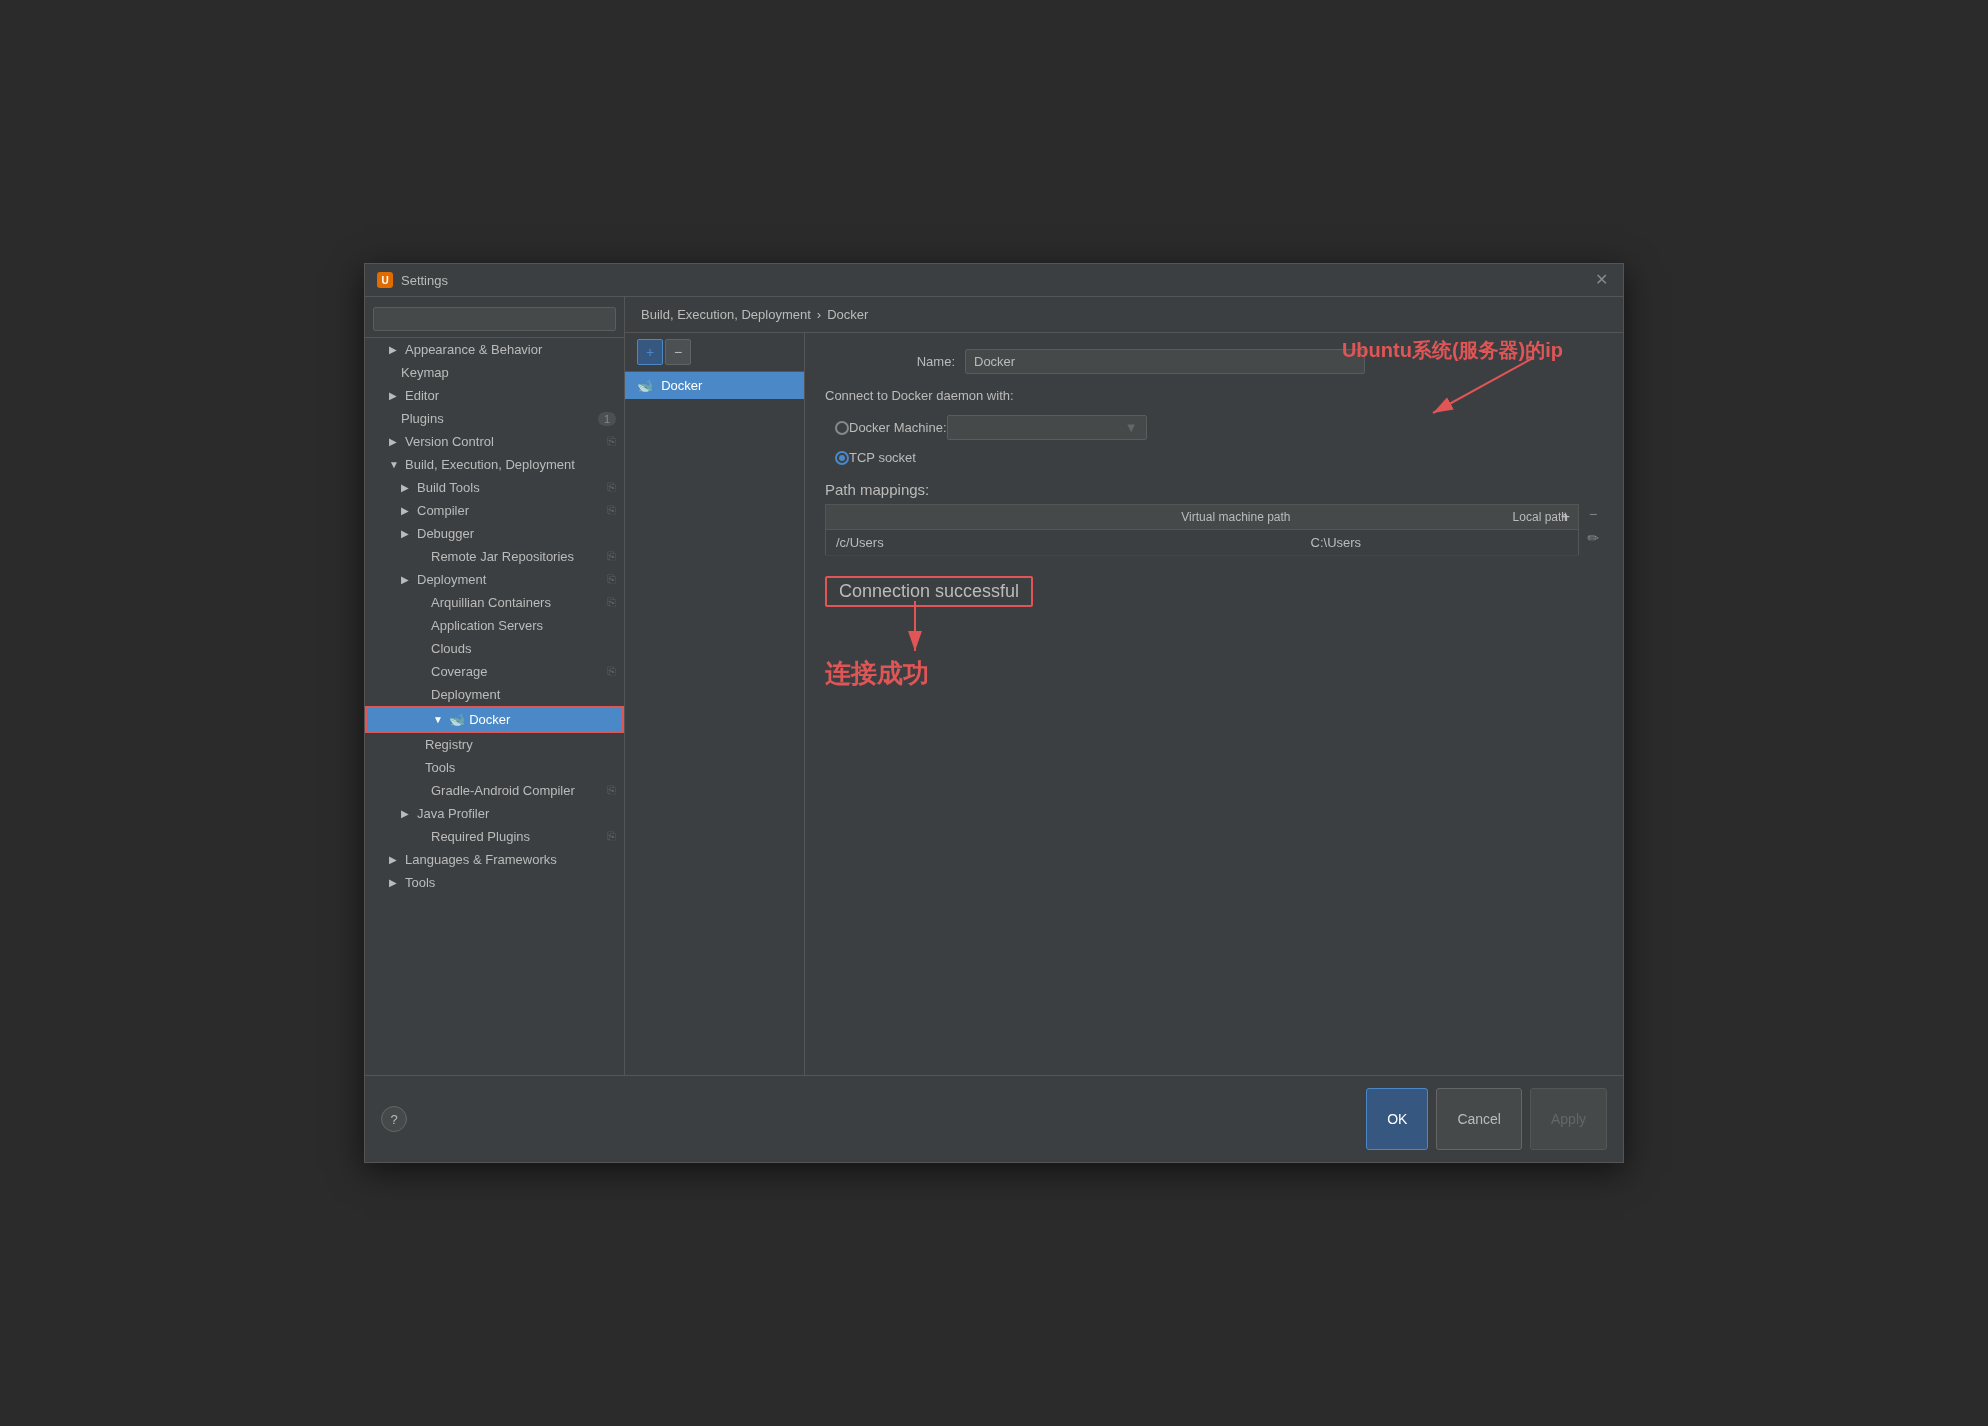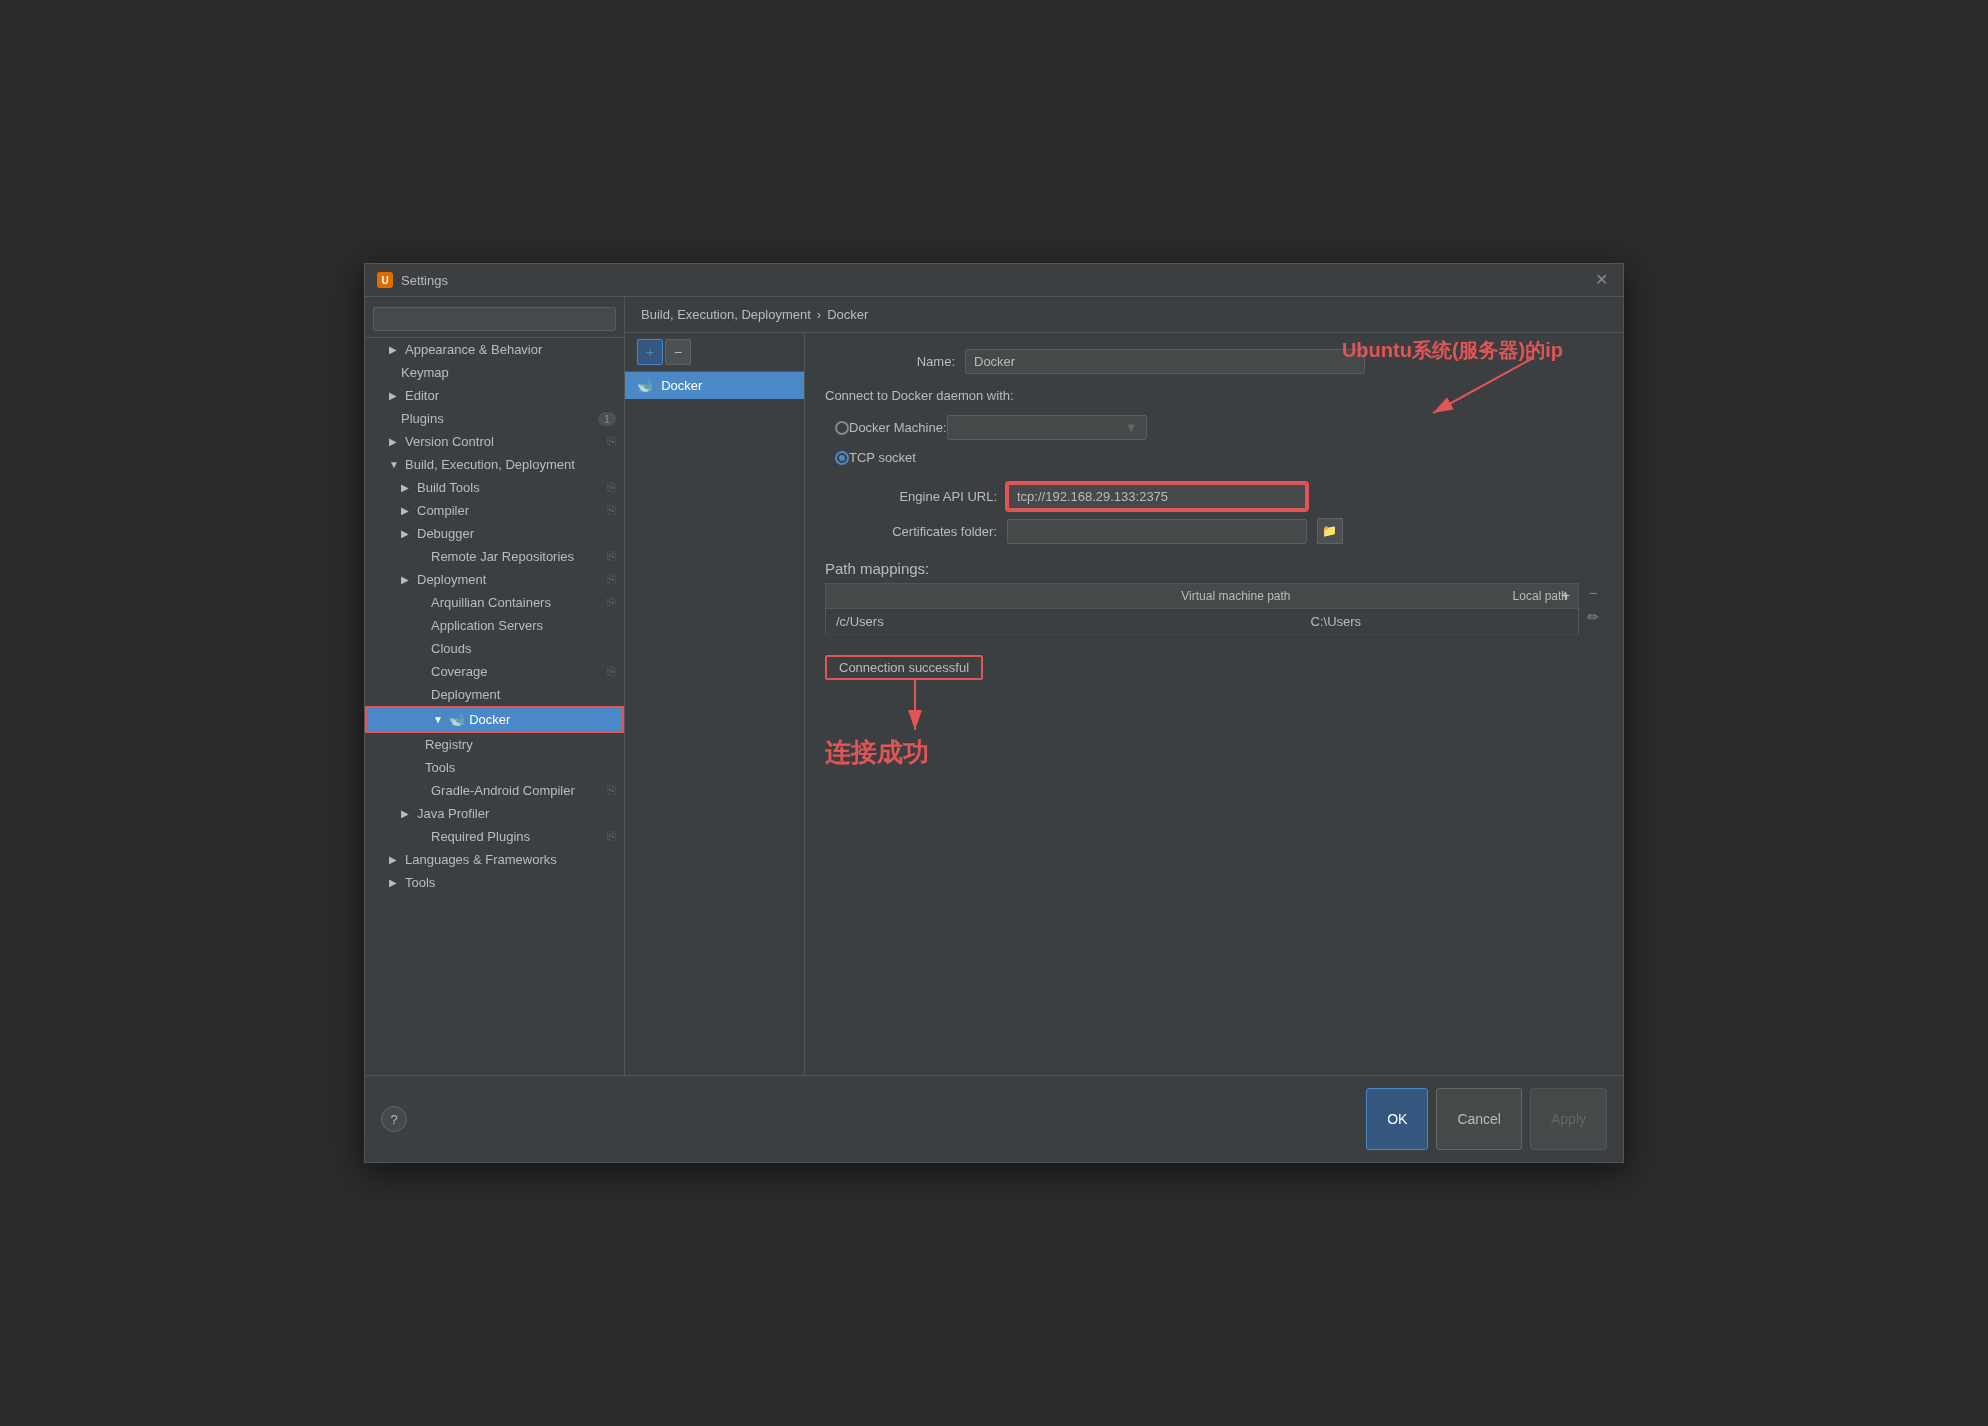--- a/index.html
+++ b/index.html
@@ -308,21 +308,21 @@
     }
     .pm-row-wrapper {
       display: flex;
       align-items: flex-start;
     }
     .connection-badge {
       display: inline-block;
       border: 1px solid #e05555;
       color: #bbb;
       padding: 3px 12px;
-      font-size: 13px;
+      font-size: 18px;
       border-radius: 2px;
     }
     
     .dialog-footer {
       display: flex;
       justify-content: flex-end;
       align-items: center;
       padding: 12px 16px;
       border-top: 1px solid #555;
       gap: 8px;
@@ -572,31 +572,20 @@
                     <span></span>
                     <span>▼</span>
                   </div>
                 </div>
 
                 <div class="radio-row">
                   <div class="radio-btn checked"></div>
                   <span>TCP socket</span>
                 </div>
 
-                <div class="sub-form">
-                  <div class="sub-form-row">
-                    <span class="sub-label">Engine API URL:</span>
-                    <input type="text" class="engine-url-input selected-highlight" value="tcp://192.168.29.133:2375" style="">
-                  </div>
-                  <div class="sub-form-row">
-                    <span class="sub-label">Certificates folder:</span>
-                    <input type="text" class="cert-input" style="">
-                    <button class="folder-btn">📁</button>
-                  </div>
-                </div>
               </div>
             </div>
 
             <div class="path-mappings">
               <div class="pm-label">Path mappings:</div>
               <div class="pm-row-wrapper">
                 <table class="pm-table" style="flex:1;">
                   <thead>
                     <tr>
                       <th>

